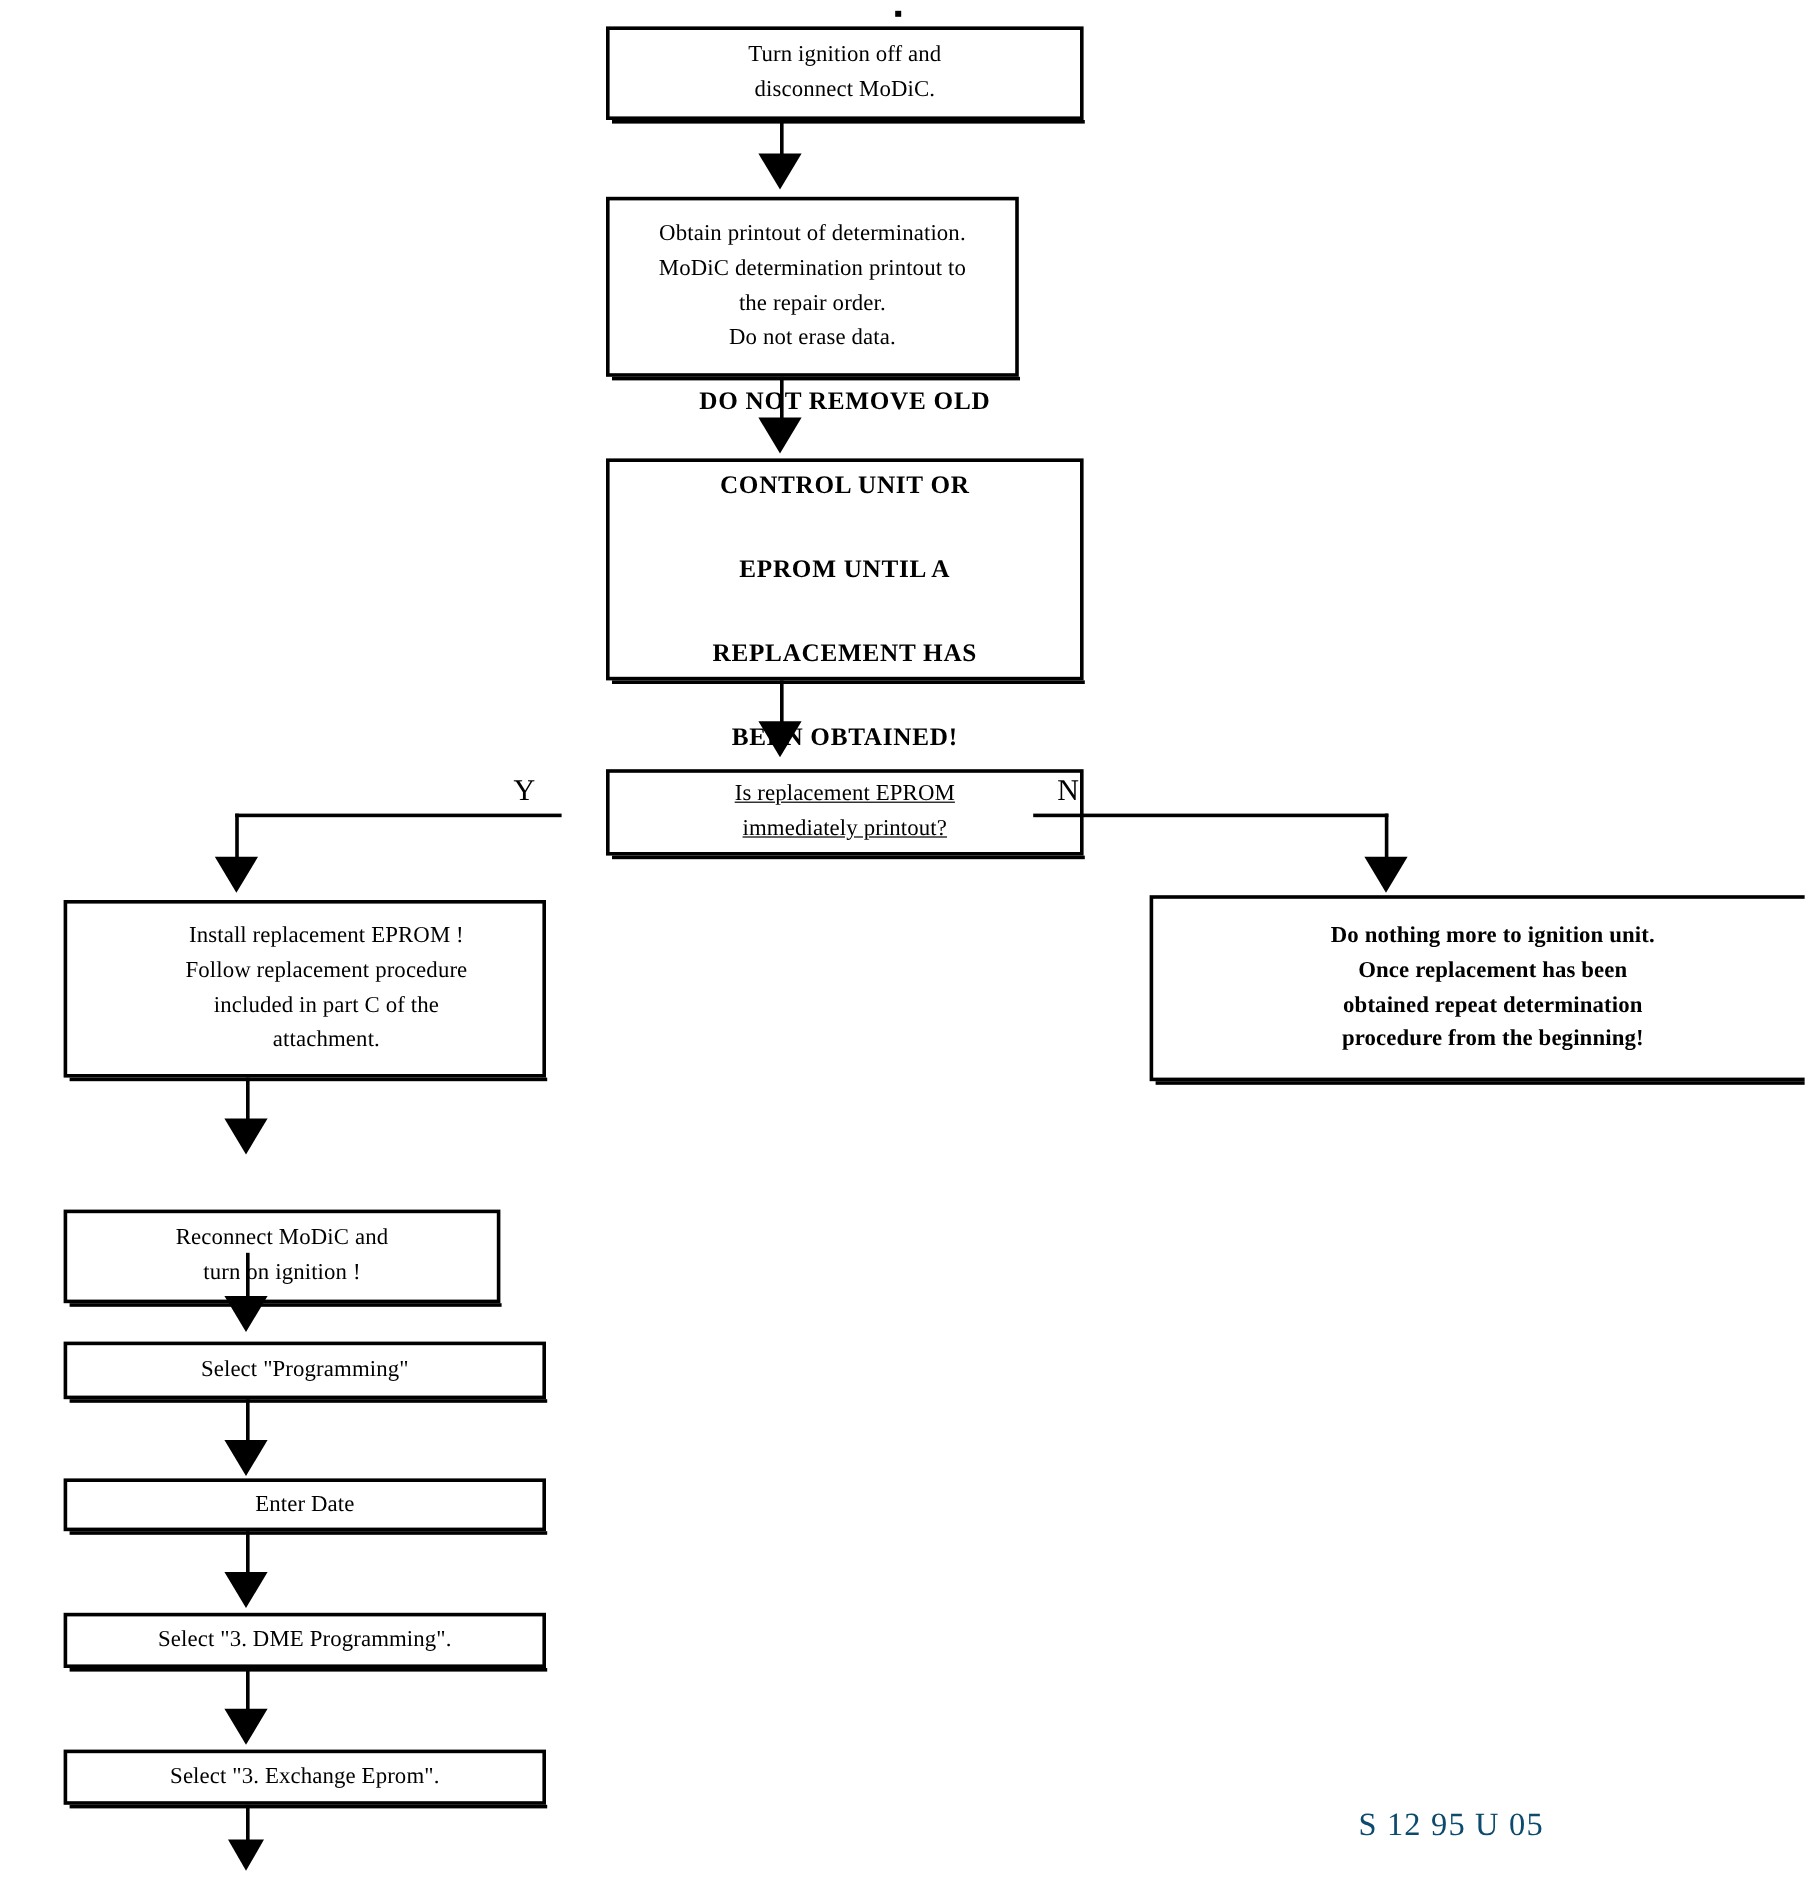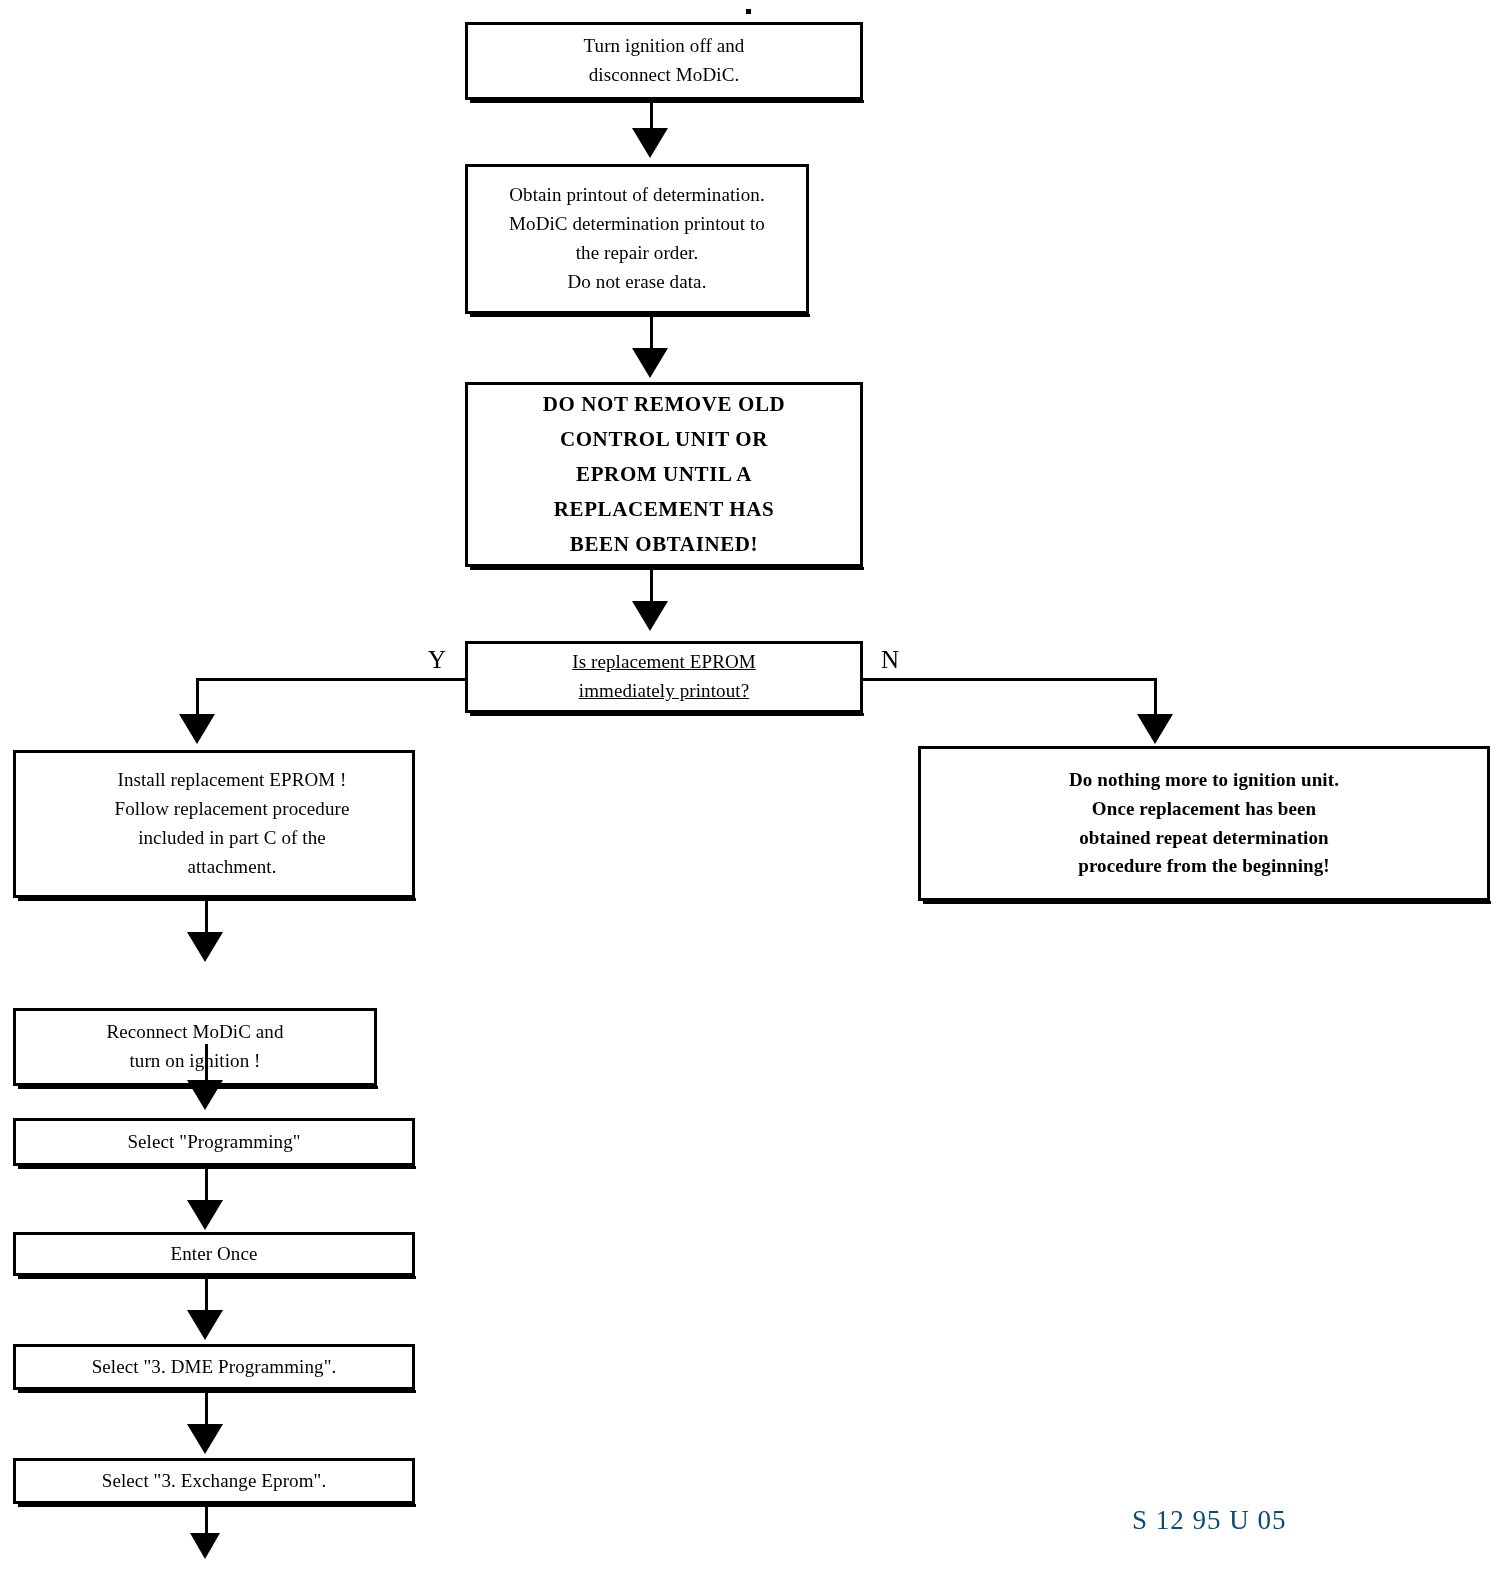--- a/index.html
+++ b/index.html
@@ -27,20 +27,21 @@
     background: #fff;
     display: flex;
     flex-direction: column;
     align-items: center;
     justify-content: center;
     text-align: center;
     line-height: 1.52;
     font-size: 19px;
     letter-spacing: .1px;
     color: #000;
+    margin-left: 40px;
   }
   
   .node::after {
     content: "";
     position: absolute;
     left: 2px;
     right: -4px;
     bottom: -6px;
     height: 3px;
     background: #000;
@@ -115,21 +116,21 @@
   <div class="node" style="left:465px; top:164px; width:344px; height:150px;">
     <span class="ln">Obtain printout of determination.</span>
     <span class="ln">MoDiC determination printout to</span>
     <span class="ln">the repair order.</span>
     <span class="ln">Do not erase data.</span>
   </div>
 
   <div class="vline" style="left:650px; top:314px; width:3px; height:38px;"></div>
   <div class="arrow" style="left:632px; top:348px;"></div>
 
-  <div class="node caps" style="left:465px; top:382px; width:398px; height:185px;">
+  <div class="node caps" style="left:465px; top:382px; width:398px; height:185px;gap:35px;">
     <span class="ln">DO NOT REMOVE OLD</span>
     <span class="ln">CONTROL UNIT OR</span>
     <span class="ln">EPROM UNTIL A</span>
     <span class="ln">REPLACEMENT HAS</span>
     <span class="ln">BEEN OBTAINED!</span>
   </div>
 
   <div class="vline" style="left:650px; top:567px; width:3px; height:38px;"></div>
   <div class="arrow" style="left:632px; top:601px;"></div>
 
@@ -175,21 +176,21 @@
   <div class="arrow" style="left:187px; top:1080px;"></div>
 
   <div class="node single" style="left:13px; top:1118px; width:402px; height:48px;">
     <span class="ln">Select "Programming"</span>
   </div>
 
   <div class="vline" style="left:205px; top:1166px; width:3px; height:38px;"></div>
   <div class="arrow" style="left:187px; top:1200px;"></div>
 
   <div class="node single" style="left:13px; top:1232px; width:402px; height:44px;">
-    <span class="ln">Enter Once</span>
+    <span class="ln">Enter Date</span>
   </div>
 
   <div class="vline" style="left:205px; top:1276px; width:3px; height:38px;"></div>
   <div class="arrow" style="left:187px; top:1310px;"></div>
 
   <div class="node single" style="left:13px; top:1344px; width:402px; height:46px;">
     <span class="ln">Select "3. DME Programming".</span>
   </div>
 
   <div class="vline" style="left:205px; top:1390px; width:3px; height:38px;"></div>

